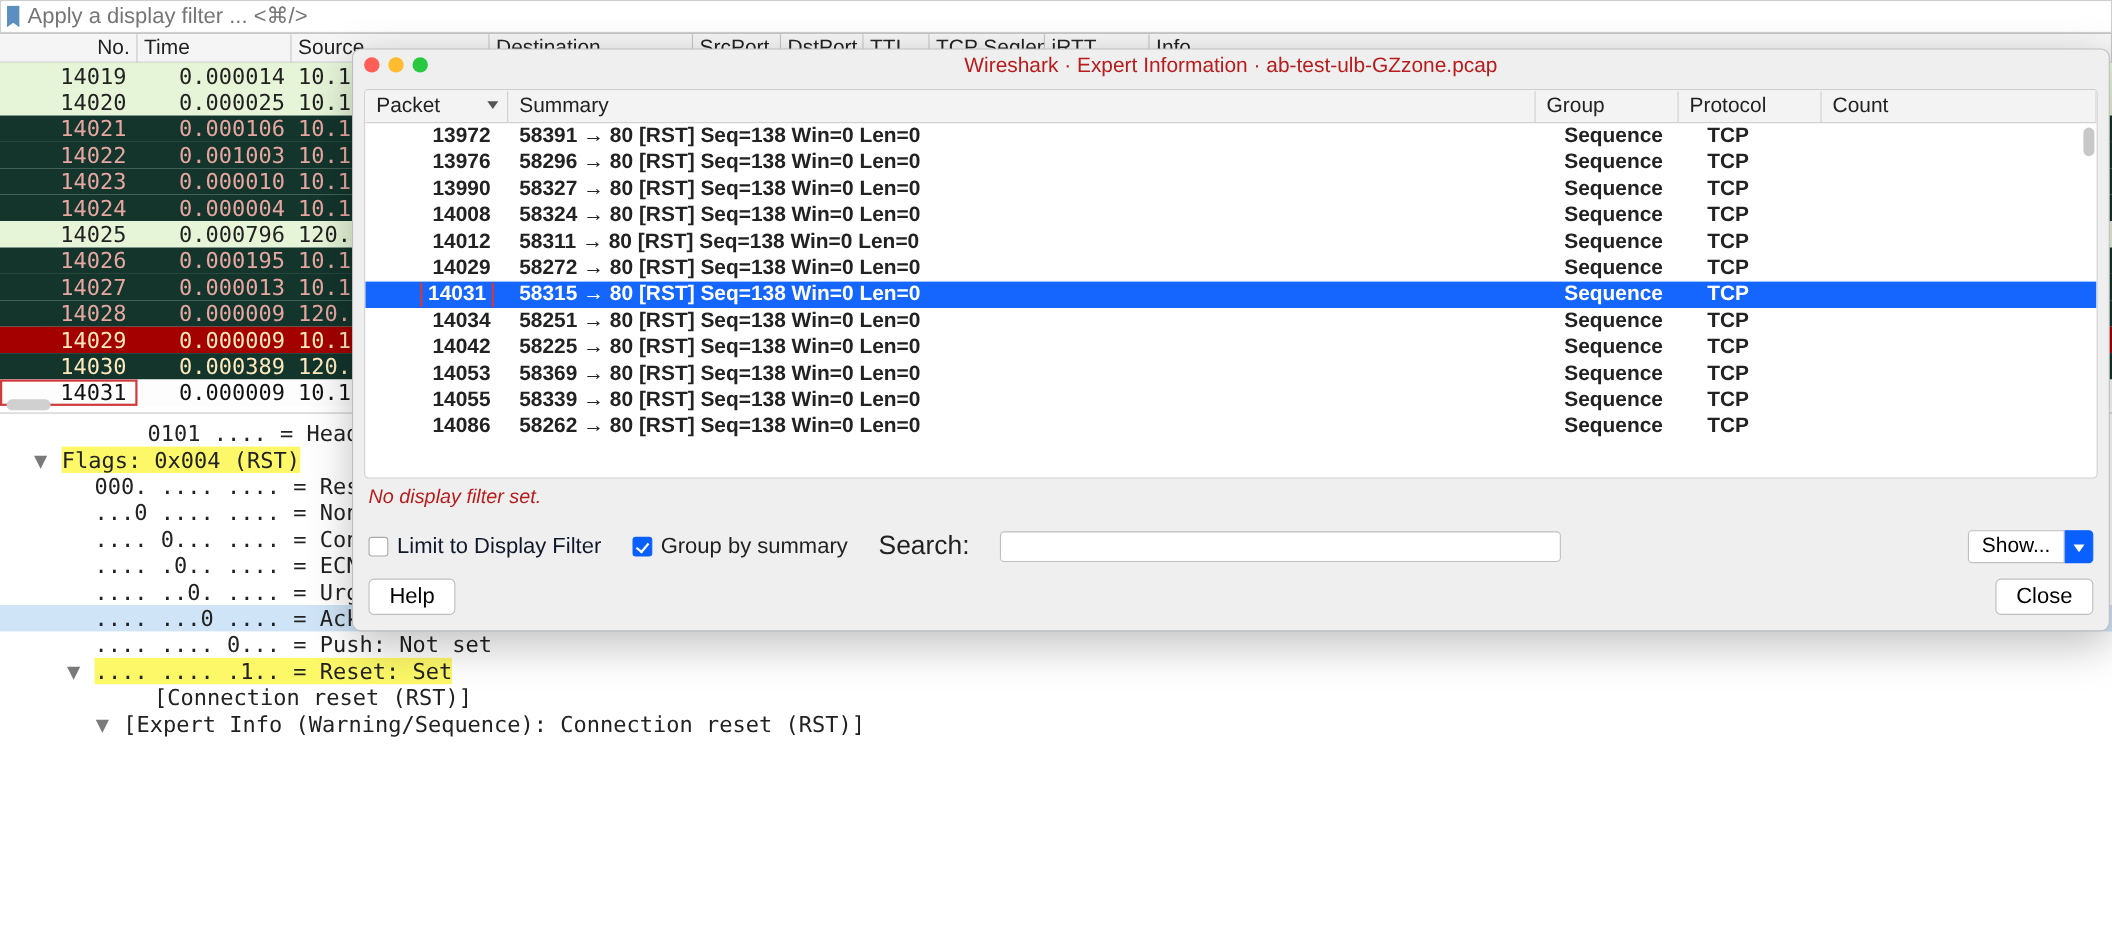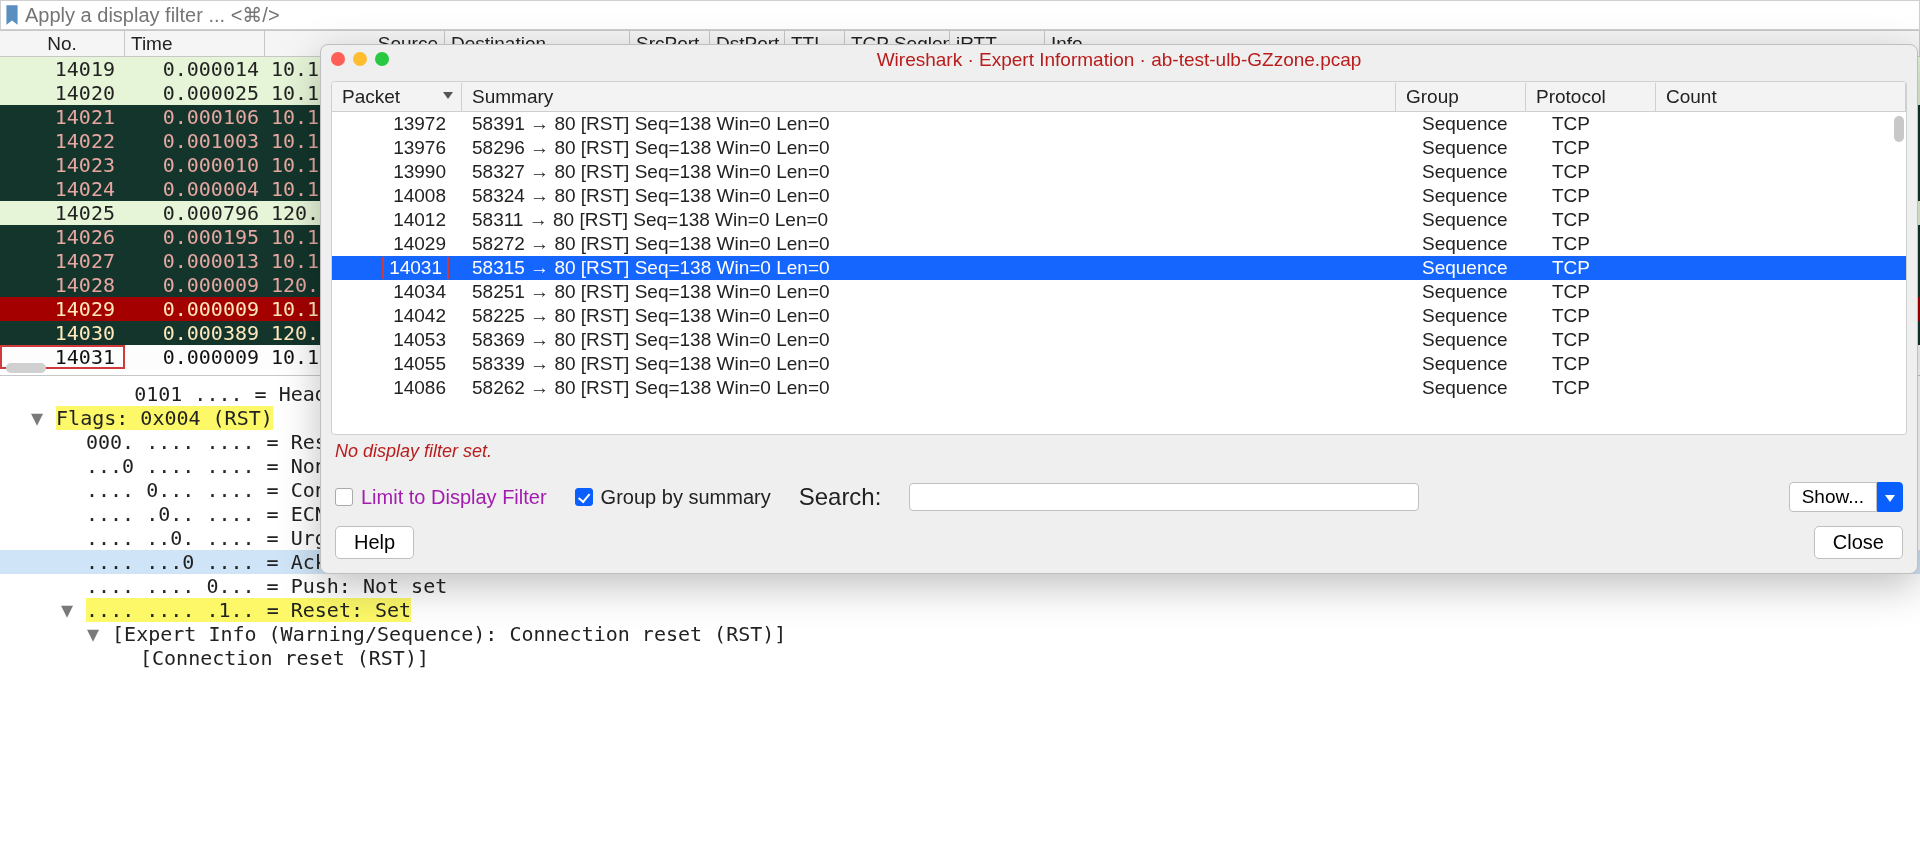--- a/index.html
+++ b/index.html
@@ -10,23 +10,23 @@
   .bookmark-icon { width: 14px; height: 20px; fill:#5a8fbf; margin-right: 6px; }
   .filter-input { flex: 1; border: none; outline: none; font-size: 20px; color: #0f172a; background: transparent; }
 
   
   .main { display: flex; flex-direction: column; height: calc(847px - 30px); }
 
   
   .pkt-pane { position: relative; height: 345px; border-top: 1px solid #c7c7c7; }
   .pkt-header { display: flex; background: #f5f5f5; border-bottom: 1px solid #c7c7c7; height: 26px; align-items: center; font-size: 19px; color: #222; }
   .pkt-header .hc { border-right: 1px solid #c7c7c7; padding: 2px 6px; white-space: nowrap; overflow: hidden; }
-  .w-no { width: 125px; text-align: center; }
+  .w-no { width: 125px; text-align: right; }
   .w-time { width: 140px; text-align: left; }
-  .w-src { width: 180px; text-align: right; }
+  .w-src { width: 180px; text-align: left; }
   .w-dst { width: 185px; text-align: left; }
   .w-sp  { width: 80px; }
   .w-dp  { width: 75px; }
   .w-ttl { width: 60px; }
   .w-seglen { width: 105px; }
   .w-irtt { width: 95px; }
   .w-info { flex: 1; }
 
   .pkt-rows { font-family: ui-monospace, Menlo, Consolas, monospace; font-size: 20px; line-height: 24px; }
   .pkt-row { display: flex; height: 24px; align-items: center; }
@@ -71,37 +71,37 @@
   .exp-header .eh { padding: 3px 10px; border-right:1px solid #cfcfcf; }
   .ew-pkt { width:130px; position:relative; }
   .ew-sum { flex:1; min-width:530px; }
   .ew-grp { width:130px; }
   .ew-proto { width:130px; }
   .ew-cnt { width:250px; }
   .sort-caret { position:absolute; right:8px; top:9px; width:0; height:0; border-left:5px solid transparent; border-right:5px solid transparent; border-top:7px solid #555; }
 
   .exp-rows { flex:1; overflow:hidden; font-size:19px; position:relative; }
   .exp-row { display:flex; height:24px; align-items:center; }
-  .exp-row > div { padding: 0 10px; white-space:nowrap; overflow:hidden; }
+  .exp-row > div { padding: 0 10px; white-space:nowrap; overflow:hidden;font-weight:bold; }
   .ec-pkt { width:130px; text-align:right; padding-right:16px !important; }
   .ec-sum { flex:1; min-width:530px; }
   .ec-grp { width:130px; }
   .ec-proto { width:130px; }
   .ec-cnt { width:234px; }
   .exp-sel { background:#1466ff; color:#fff; }
   .exp-sel .ec-pkt span { display:inline-block; outline:2px solid #d03a3a; outline-offset:1px; padding: 0 4px; }
   .exp-scrollbar { position:absolute; right:2px; top:4px; width:10px; height:26px; background:#c8c8c8; border-radius:5px; }
 
   .modal-footer1 { padding: 6px 14px 0 14px; font-style: italic; color:#b91c1c; font-size:18px; }
   .modal-ctrls { display:flex; align-items:center; gap: 28px; padding: 20px 14px 10px 14px; }
   .chk { display:flex; align-items:center; gap:8px; font-size:20px; }
   .chk .box { width:18px; height:18px; border:1px solid #aaa; border-radius:3px; background:#fff; display:flex; align-items:center; justify-content:center; }
   .chk .box.checked { background:#0a60ff; border-color:#0a60ff; }
   .chk .box.checked::after { content:""; width:5px; height:9px; border:solid #fff; border-width:0 2px 2px 0; transform: rotate(40deg) translateY(-1px); }
-  .chk.disabled { color:#a21caf; }
+  .chk.disabled { color:#0f172a; }
   .lbl { font-size:24px; }
   .search-input { flex:1; max-width:510px; height:28px; border:1px solid #bfbfbf; border-radius:4px; background:#fff; }
   .dropdown { margin-left:auto; display:flex; }
   .dropdown .dd-btn { height:30px; background:#fff; border:1px solid #bfbfbf; border-radius:4px 0 0 4px; padding: 2px 12px; font-size:19px; }
   .dropdown .dd-caret { height:30px; width:26px; background:#0a60ff; border:1px solid #0a60ff; border-radius:0 4px 4px 0; position:relative; }
   .dropdown .dd-caret::after { content:""; position:absolute; left:7px; top:12px; width:0;height:0;border-left:5px solid transparent;border-right:5px solid transparent;border-top:7px solid #fff; }
   .modal-buttons { display:flex; padding: 4px 14px 14px 14px; }
   .btn { background:#fff; border:1px solid #bfbfbf; border-radius:5px; padding: 4px 18px; font-size:20px; }
   .btn.close { margin-left:auto; }
 </style>
@@ -204,22 +204,22 @@
       <div class="det-row ind2">    0101 .... = Header Length</div>
       <div class="det-row"><span class="tri" style="margin-left:30px">▼</span> <span class="ind1 det-yellow" style="padding-left: 0px;">Flags: 0x004 (RST)</span></div>
       <div class="det-row ind2">000. .... .... = Reserv</div>
       <div class="det-row ind2">...0 .... .... = Nonce</div>
       <div class="det-row ind2">.... 0... .... = Conges</div>
       <div class="det-row ind2">.... .0.. .... = ECN-Ec</div>
       <div class="det-row ind2">.... ..0. .... = Urgent</div>
       <div class="det-row ind2 det-blue-sel">.... ...0 .... = Acknow</div>
       <div class="det-row ind2">.... .... 0... = Push: Not set</div>
       <div class="det-row"><span class="tri" style="margin-left:60px">▼</span> <span class="ind1 det-yellow" style="padding-left: 0px;">.... .... .1.. = Reset: Set</span></div>
+      <div class="det-row ind4">[Connection reset (RST)]</div>
       <div class="det-row"><span class="tri" style="margin-left:86px">▼</span> <span class="ind3" style="padding-left: 0px;">[Expert Info (Warning/Sequence): Connection reset (RST)]</span></div>
-      <div class="det-row ind4">[Connection reset (RST)]</div>
     </div>
 </div>
 
 <div class="modal">
   <div class="titlebar">
     <div class="traffic">
       <span class="tl-red"></span>
       <span class="tl-yel"></span>
       <span class="tl-grn"></span>
     </div>

